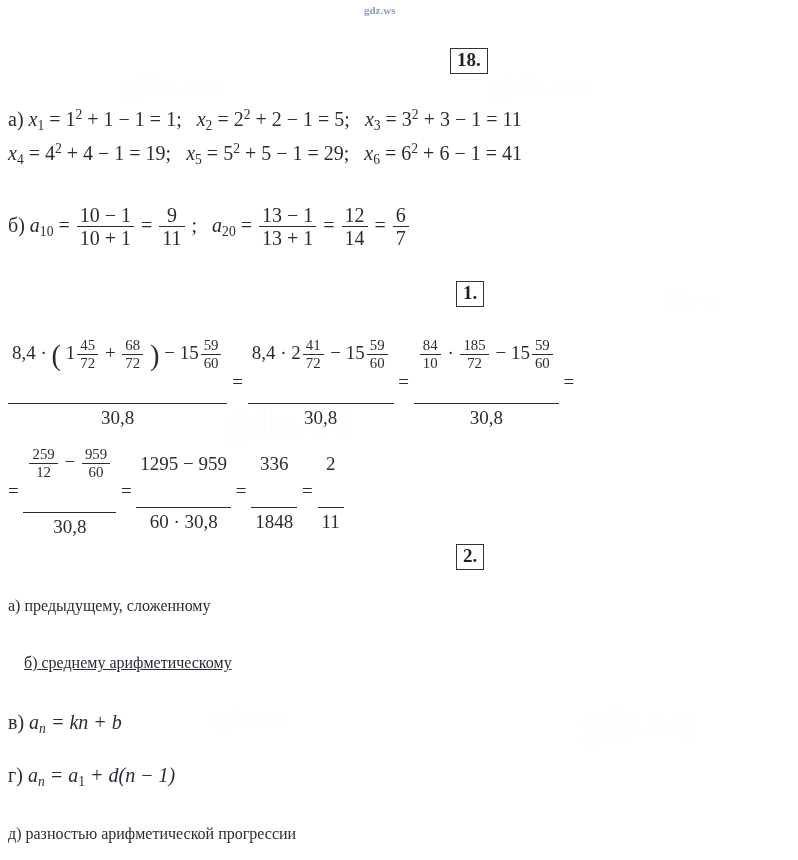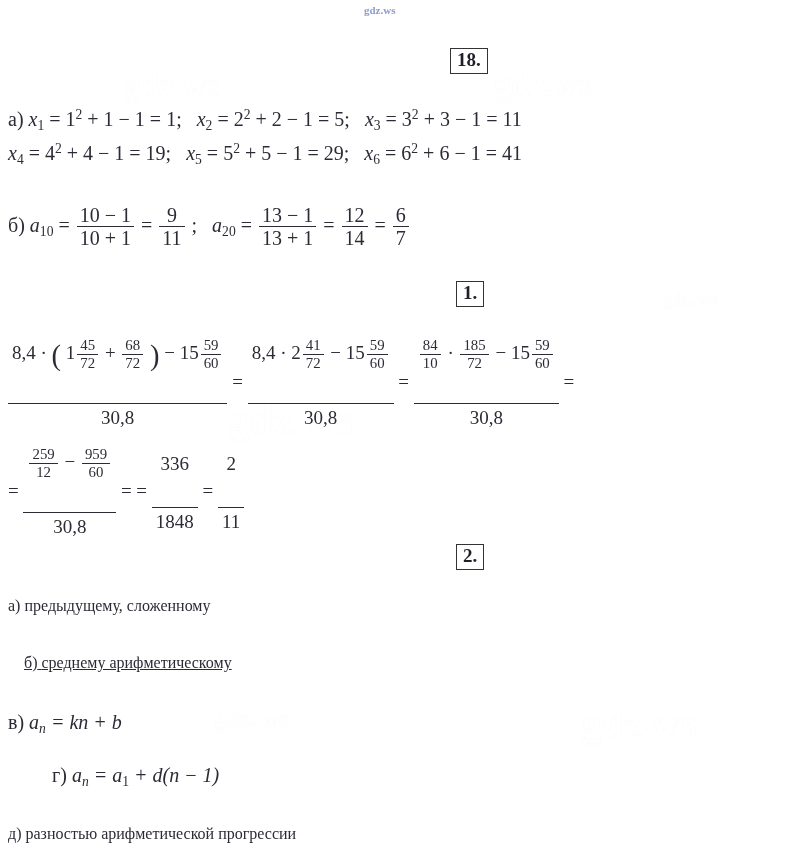--- a/index.html
+++ b/index.html
@@ -110,21 +110,21 @@
   .text-ru { font-family: "Liberation Serif", serif; font-size: 16px; }
 
   .r1 { left: 8px;  top: 108px; }
   .r2 { left: 8px;  top: 142px; }
   .r3 { left: 8px;  top: 205px; }
   .r4 { left: 8px;  top: 338px; font-size: 19px; }
   .r5 { left: 8px;  top: 447px; font-size: 19px; }
   .r6 { left: 8px;  top: 598px; }
   .r7 { left: 24px;  top: 655px; text-decoration: underline; }
   .r8 { left: 8px;  top: 712px; }
-  .r9 { left: 8px;  top: 765px; margin-left: 44px; }
+  .r9 { left: 8px;  top: 765px; }
   .r10{ left: 8px;  top: 826px; text-align: right; }
 </style>
 </head>
 <body>
 
 <div class="page">
 
   <div class="wm wm-top wm-head">gdz.ws</div>
   <div class="wm wm1">gdz.ws</div>
   <div class="wm wm2">gdz.ws</div>
@@ -237,20 +237,24 @@
     <span>=</span>
     <span class="big-frac">
       <span class="num">
         <span class="frac small"><span class="num">259</span><span class="den">12</span></span>
         <span>−</span>
         <span class="frac small"><span class="num">959</span><span class="den">60</span></span>
       </span>
       <span class="den">30,8</span>
     </span>
     <span>=</span>
+    <span class="big-frac">
+      <span class="num">1295 − 959</span>
+      <span class="den">60 · 30,8</span>
+    </span>
     <span>=</span>
     <span class="big-frac">
       <span class="num">336</span>
       <span class="den">1848</span>
     </span>
     <span>=</span>
     <span class="big-frac">
       <span class="num">2</span>
       <span class="den">11</span>
     </span>

